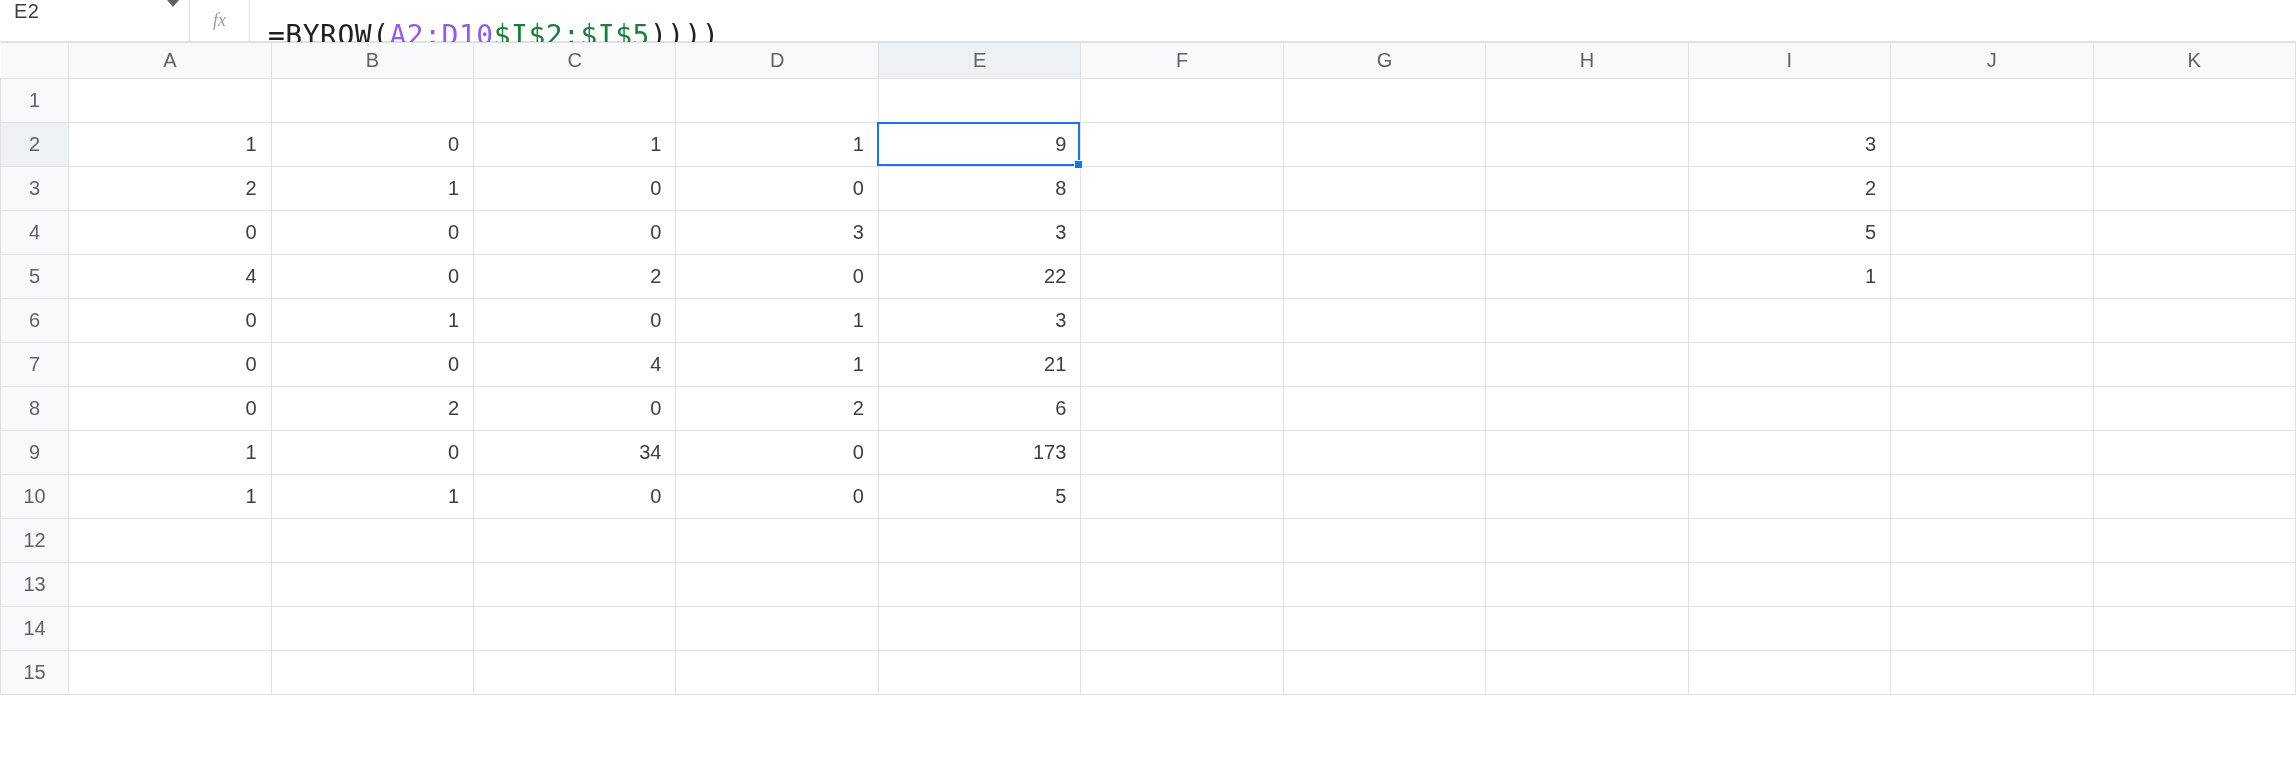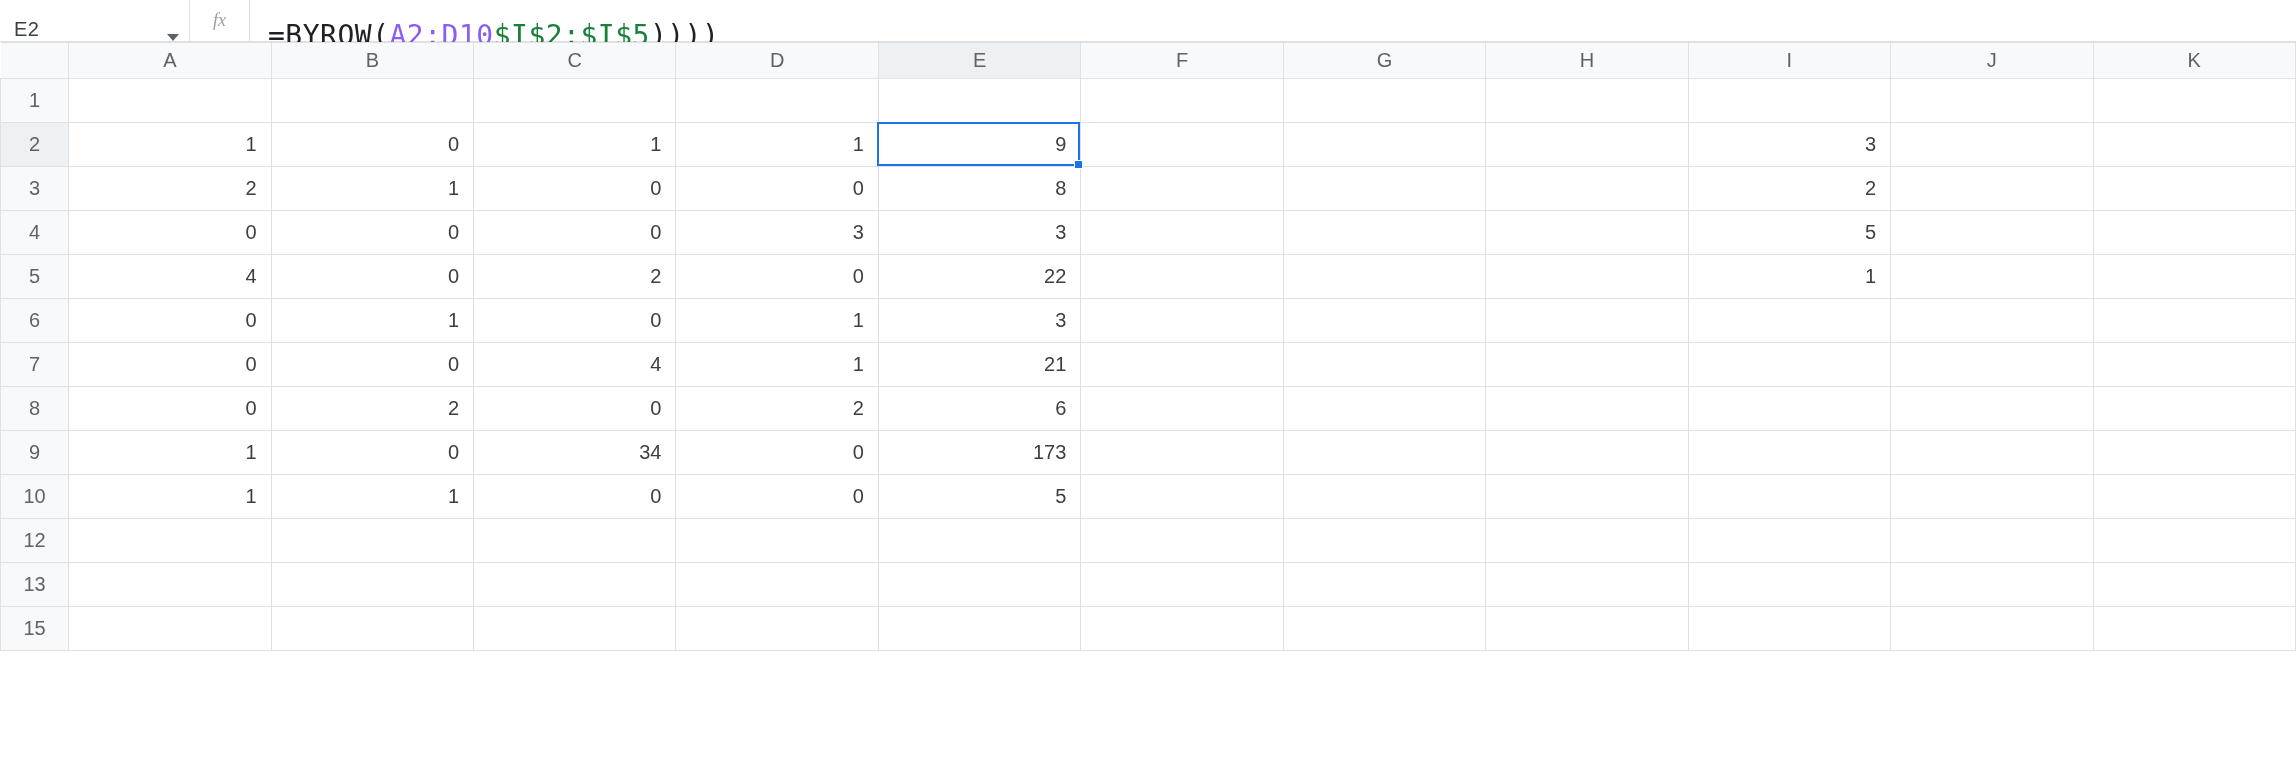--- a/index.html
+++ b/index.html
@@ -15,21 +15,21 @@
 
   
   .formula-bar {
     display: flex;
     align-items: stretch;
     height: 42px;
     border-bottom: 1px solid #e0e0e0;
   }
   .name-box-wrap {
     display: flex;
-    align-items: flex-end;
+    align-items: flex-start;
     width: 190px;
     border-right: 1px solid #e0e0e0;
     padding: 0 10px 0 14px;
   }
   .name-box {
     flex: 1;
     font-size: 20px;
     color: #3c4043;
     letter-spacing: .3px;
   }
@@ -340,20 +340,34 @@
           <td id="cell-D13"></td>
           <td id="cell-E13"></td>
           <td id="cell-F13"></td>
           <td id="cell-G13"></td>
           <td id="cell-H13"></td>
           <td id="cell-I13"></td>
           <td id="cell-J13"></td>
           <td id="cell-K13"></td>
         </tr>
         <tr>
+          <th class="rownum">14</th>
+          <td id="cell-A14"></td>
+          <td id="cell-B14"></td>
+          <td id="cell-C14"></td>
+          <td id="cell-D14"></td>
+          <td id="cell-E14"></td>
+          <td id="cell-F14"></td>
+          <td id="cell-G14"></td>
+          <td id="cell-H14"></td>
+          <td id="cell-I14"></td>
+          <td id="cell-J14"></td>
+          <td id="cell-K14"></td>
+        </tr>
+        <tr>
           <th class="rownum">15</th>
           <td id="cell-A15"></td>
           <td id="cell-B15"></td>
           <td id="cell-C15"></td>
           <td id="cell-D15"></td>
           <td id="cell-E15"></td>
           <td id="cell-F15"></td>
           <td id="cell-G15"></td>
           <td id="cell-H15"></td>
           <td id="cell-I15"></td>

